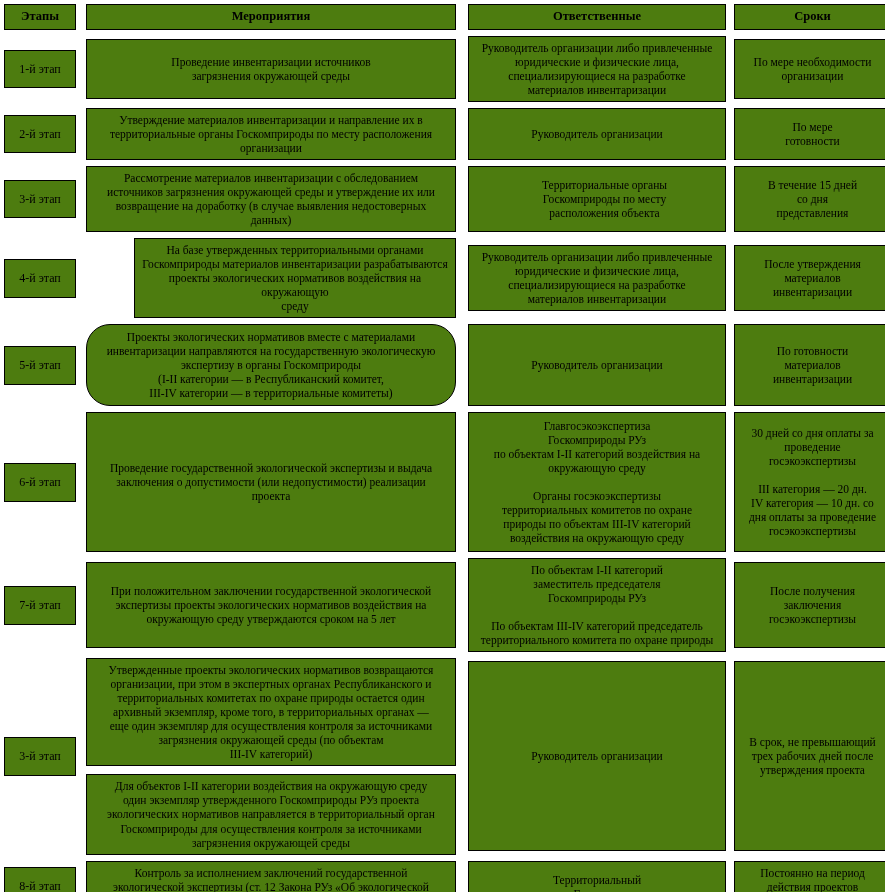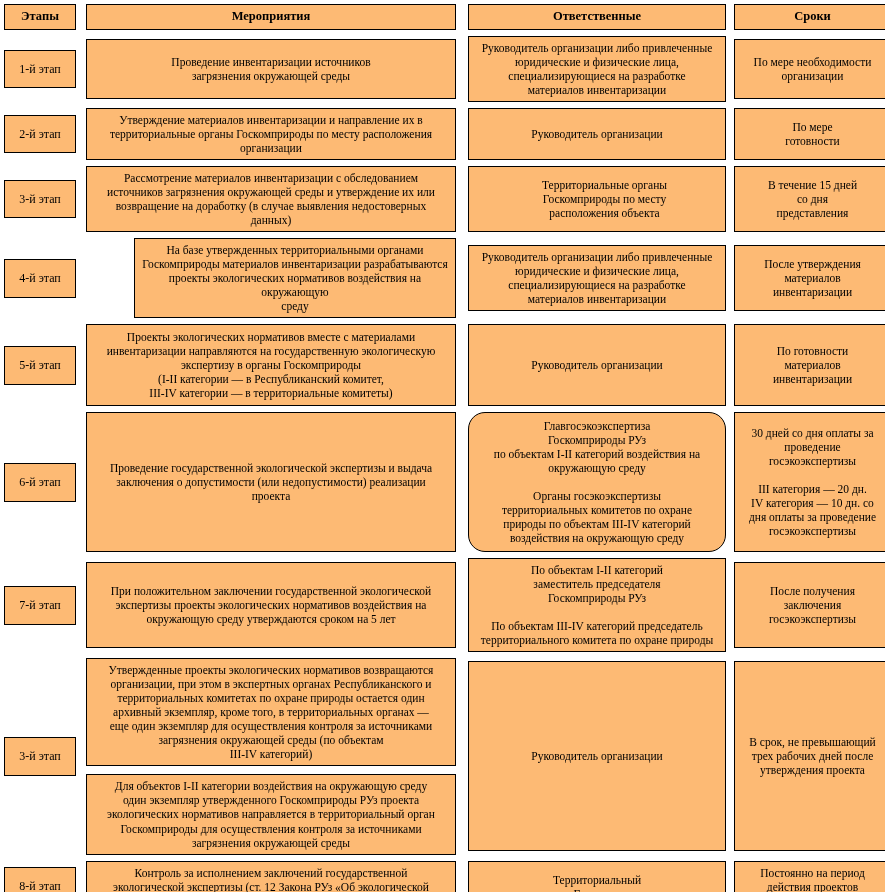--- a/index.html
+++ b/index.html
@@ -34,21 +34,21 @@
   col.c-stage  { width: 72px; }
   col.c-gap1   { width: 10px; }
   col.c-act    { width: 370px; }
   col.c-gap2   { width: 12px; }
   col.c-resp   { width: 258px; }
   col.c-gap3   { width: 8px; }
   col.c-term   { width: 157px; }
 
   .box {
     border: 1px solid #000000;
-    background: #fdba74;
+    background: #4d7c0f;
     text-align: center;
     box-sizing: border-box;
     padding: 4px 5px;
     line-height: 1.22;
   }
   .hdr {
     font-weight: bold;
     font-size: 12.5px;
     height: 26px;
     display: flex;
@@ -212,21 +212,21 @@
       <tr class="spacer-row">
           <td colspan="7"></td>
         </tr>
 
       <tr>
         <td>
             <div class="box stage-box">5-й этап</div>
           </td>
         <td class="gap"></td>
         <td>
-            <div class="box cell-box" style="min-height: 82px; display: flex; align-items: center; justify-content: center; white-space: pre-line;">Проекты экологических нормативов вместе с материалами
+            <div class="box cell-box" style="min-height: 82px; display: flex; align-items: center; justify-content: center; white-space: pre-line; border-radius: 24px;">Проекты экологических нормативов вместе с материалами
 инвентаризации направляются на государственную экологическую
 экспертизу в органы Госкомприроды
 (I-II категории — в Республиканский комитет,
 III-IV категории — в территориальные комитеты)</div>
           </td>
         <td class="gap"></td>
         <td>
             <div class="box cell-box" style="min-height:82px;display:flex;align-items:center;justify-content:center;">Руководитель организации</div>
           </td>
         <td class="gap"></td>
@@ -245,21 +245,21 @@
             <div class="box stage-box">6-й этап</div>
           </td>
         <td class="gap"></td>
         <td>
             <div class="box cell-box" style="min-height: 140px; display: flex; align-items: center; justify-content: center; white-space: pre-line; text-align: center;">Проведение государственной экологической экспертизы и выдача
 заключения о допустимости (или недопустимости) реализации
 проекта</div>
           </td>
         <td class="gap"></td>
         <td>
-            <div class="box cell-box" style="min-height:140px;display:flex;align-items:center;justify-content:center;white-space:pre-line;border-radius:17px;">Главгосэкоэкспертиза
+            <div class="box cell-box" style="min-height:140px;display:flex;align-items:center;justify-content:center;white-space:pre-line;">Главгосэкоэкспертиза
 Госкомприроды РУз
 по объектам I-II категорий воздействия на
 окружающую среду
 
 Органы госэкоэкспертизы
 территориальных комитетов по охране
 природы по объектам III-IV категорий
 воздействия на окружающую среду</div>
           </td>
         <td class="gap"></td>

